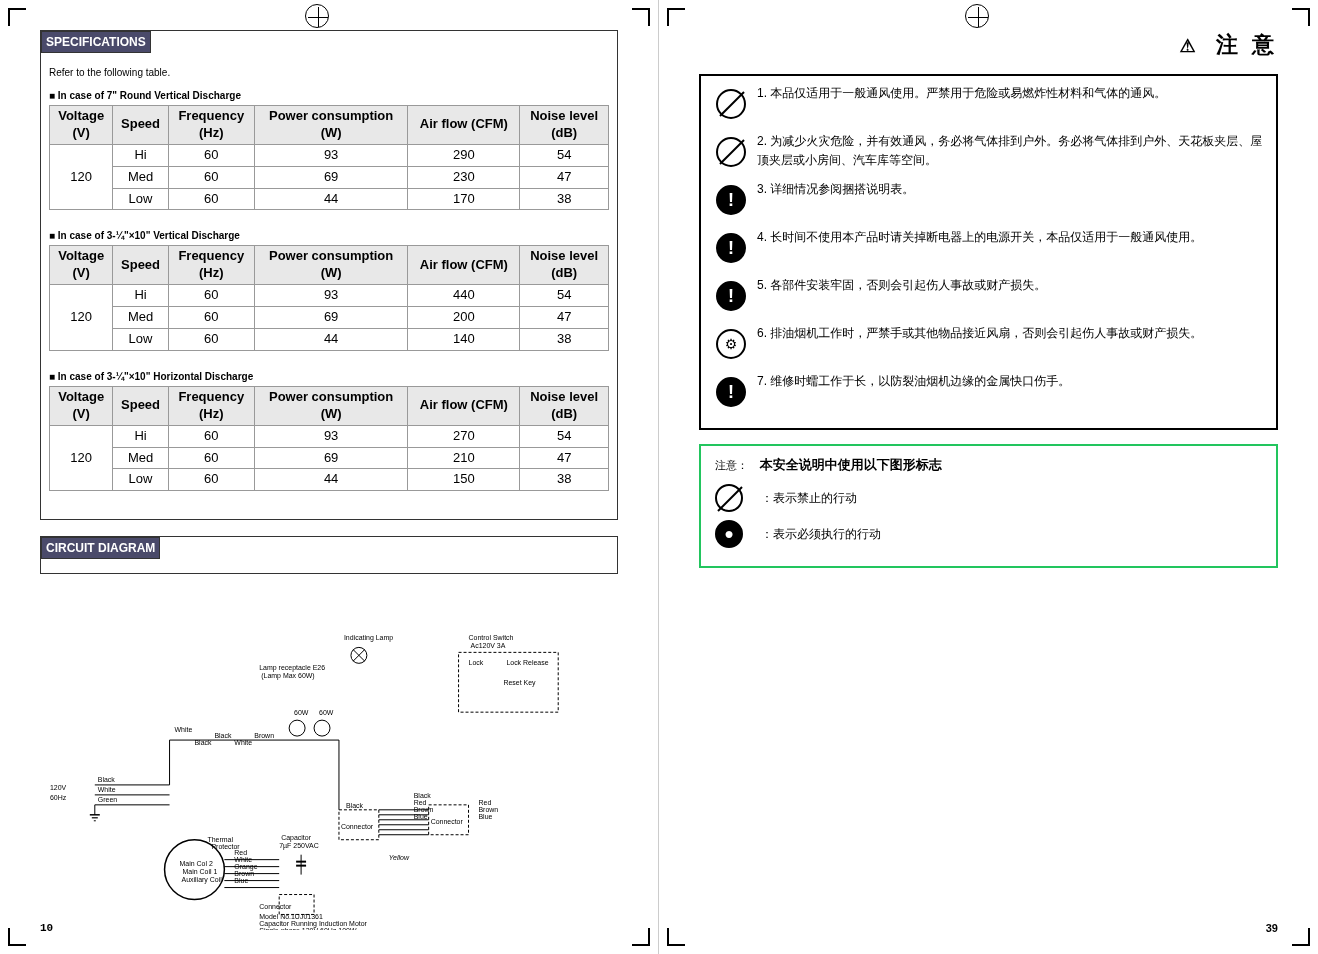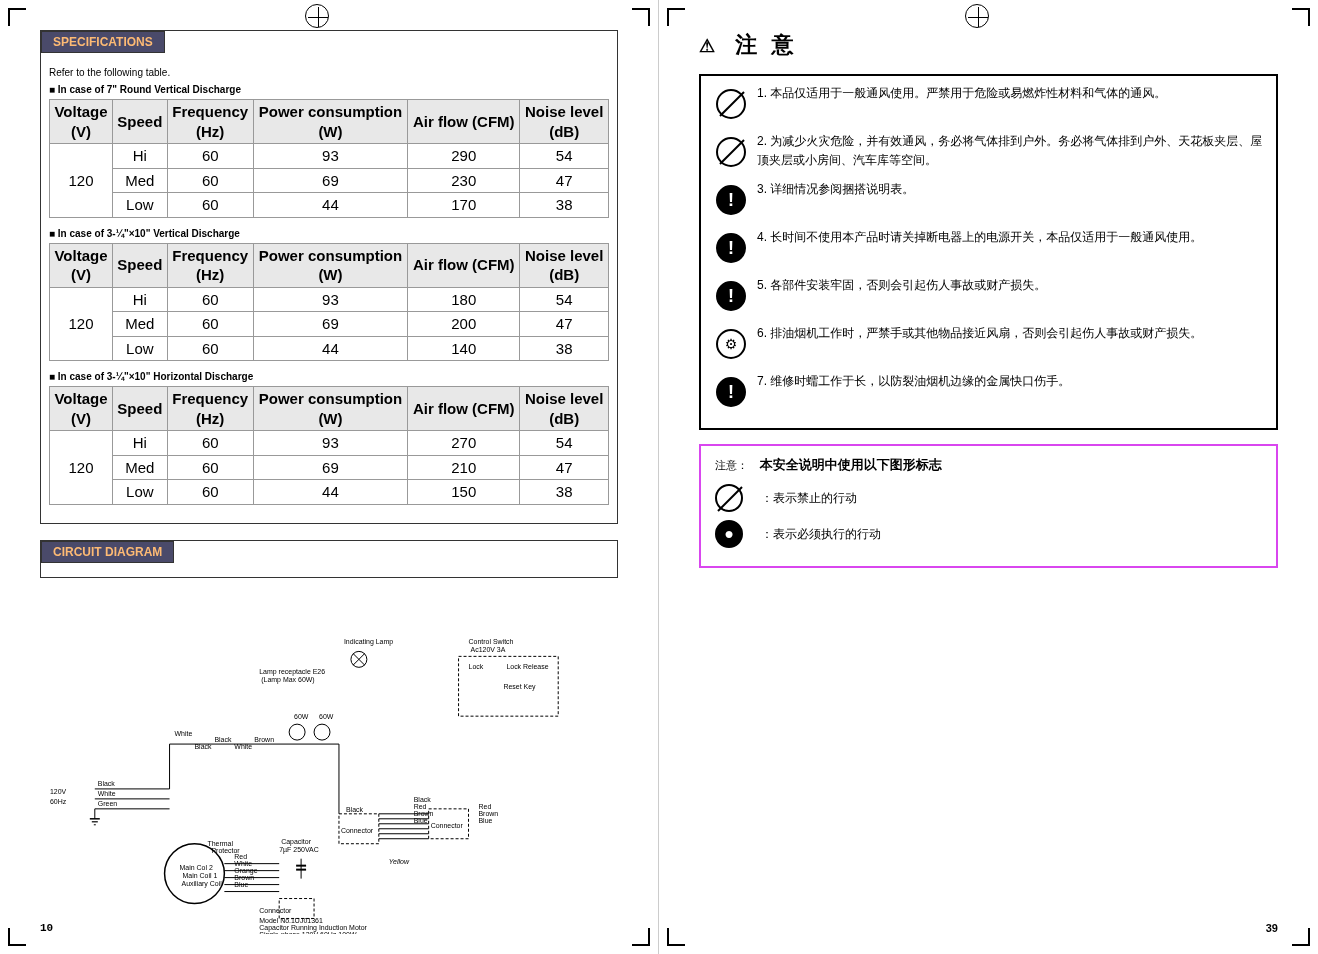--- a/index.html
+++ b/index.html
@@ -67,22 +67,22 @@
       position: absolute;
       top: 4px;
       left: 50%;
       transform: translateX(-50%);
     }
 
     
     .section-header {
       display: inline-block;
       background: #4a4a6a;
-      color: #fdba74;
-      padding: 3px 11px;
+      color: #ffffff;
+      padding: 3px 4px;
       font-size: 12px;
       font-weight: bold;
       margin-bottom: 8px;
       border: 1px solid #333;
     }
 
     .section-border {
       border: 1px solid #333;
       padding: 0;
       margin-bottom: 16px;
@@ -90,37 +90,37 @@
 
     .section-header-wrap {
       display: flex;
       align-items: center;
       margin-bottom: 6px;
     }
 
     
     .specs-intro {
       font-size: 10px;
-      margin-bottom: 6px;
+      margin-bottom: 12px;
     }
 
     .sub-header {
       font-size: 10px;
       font-weight: bold;
       margin-bottom: 4px;
     }
     .sub-header::before {
       content: '■ ';
     }
 
     table.spec-table {
       width: 100%;
       border-collapse: collapse;
-      font-size: 15px;
-      margin-bottom: 10px;
+      font-size: 13px;
+      margin-bottom: 20px;
     }
     table.spec-table th, table.spec-table td {
       border: 1px solid #999;
       text-align: center;
       padding: 2px 4px;
       line-height: 1.3;
     }
     table.spec-table th {
       background: #e8e8e8;
       font-weight: bold;
@@ -151,21 +151,21 @@
       font-size: 11px;
       font-weight: bold;
     }
     .page-num-left { left: 40px; font-family: Liberation Mono, monospace; }
     .page-num-right { right: 40px; }
 
     
     .attention-title {
       font-size: 22px;
       font-weight: bold;
-      text-align: left;
+      text-align: right;
       margin-bottom: 14px;
       letter-spacing: 4px;
     }
     .attention-title .warning-triangle {
       display: inline-block;
       font-size: 18px;
       margin-right: 6px;
     }
 
     .attention-border {
@@ -237,21 +237,21 @@
       border-radius: 50%;
       position: relative;
       display: flex;
       align-items: center;
       justify-content: center;
       font-size: 8px;
     }
 
     
     .notice-box {
-      border: 2px solid #d946ef;
+      border: 2px solid #22c55e;
       padding: 10px 14px;
       margin-top: 10px;
     }
     .notice-title {
       font-size: 13px;
       font-weight: bold;
       margin-bottom: 10px;
     }
     .notice-title .notice-label {
       font-size: 11px;
@@ -346,21 +346,21 @@
             <th>Air flow (CFM)</th>
             <th>Noise level<br>(dB)</th>
           </tr>
         </thead>
         <tbody>
           <tr>
             <td rowspan="3">120</td>
             <td>Hi</td>
             <td>60</td>
             <td>93</td>
-            <td>180</td>
+            <td>440</td>
             <td>54</td>
           </tr>
           <tr>
             <td>Med</td>
             <td>60</td>
             <td>69</td>
             <td>200</td>
             <td>47</td>
           </tr>
           <tr>

